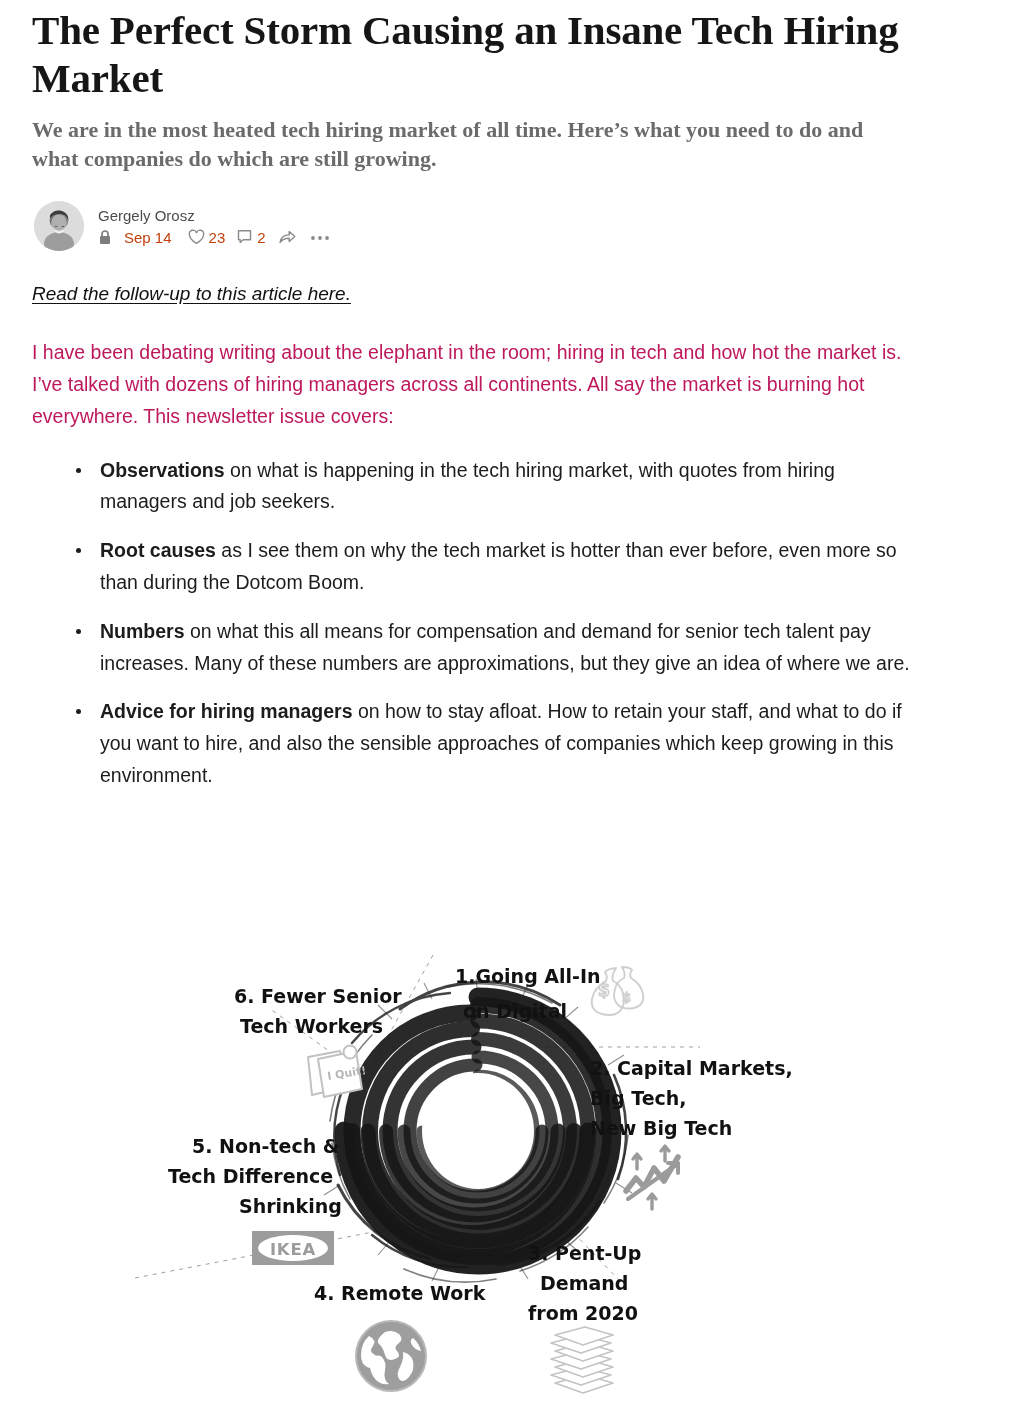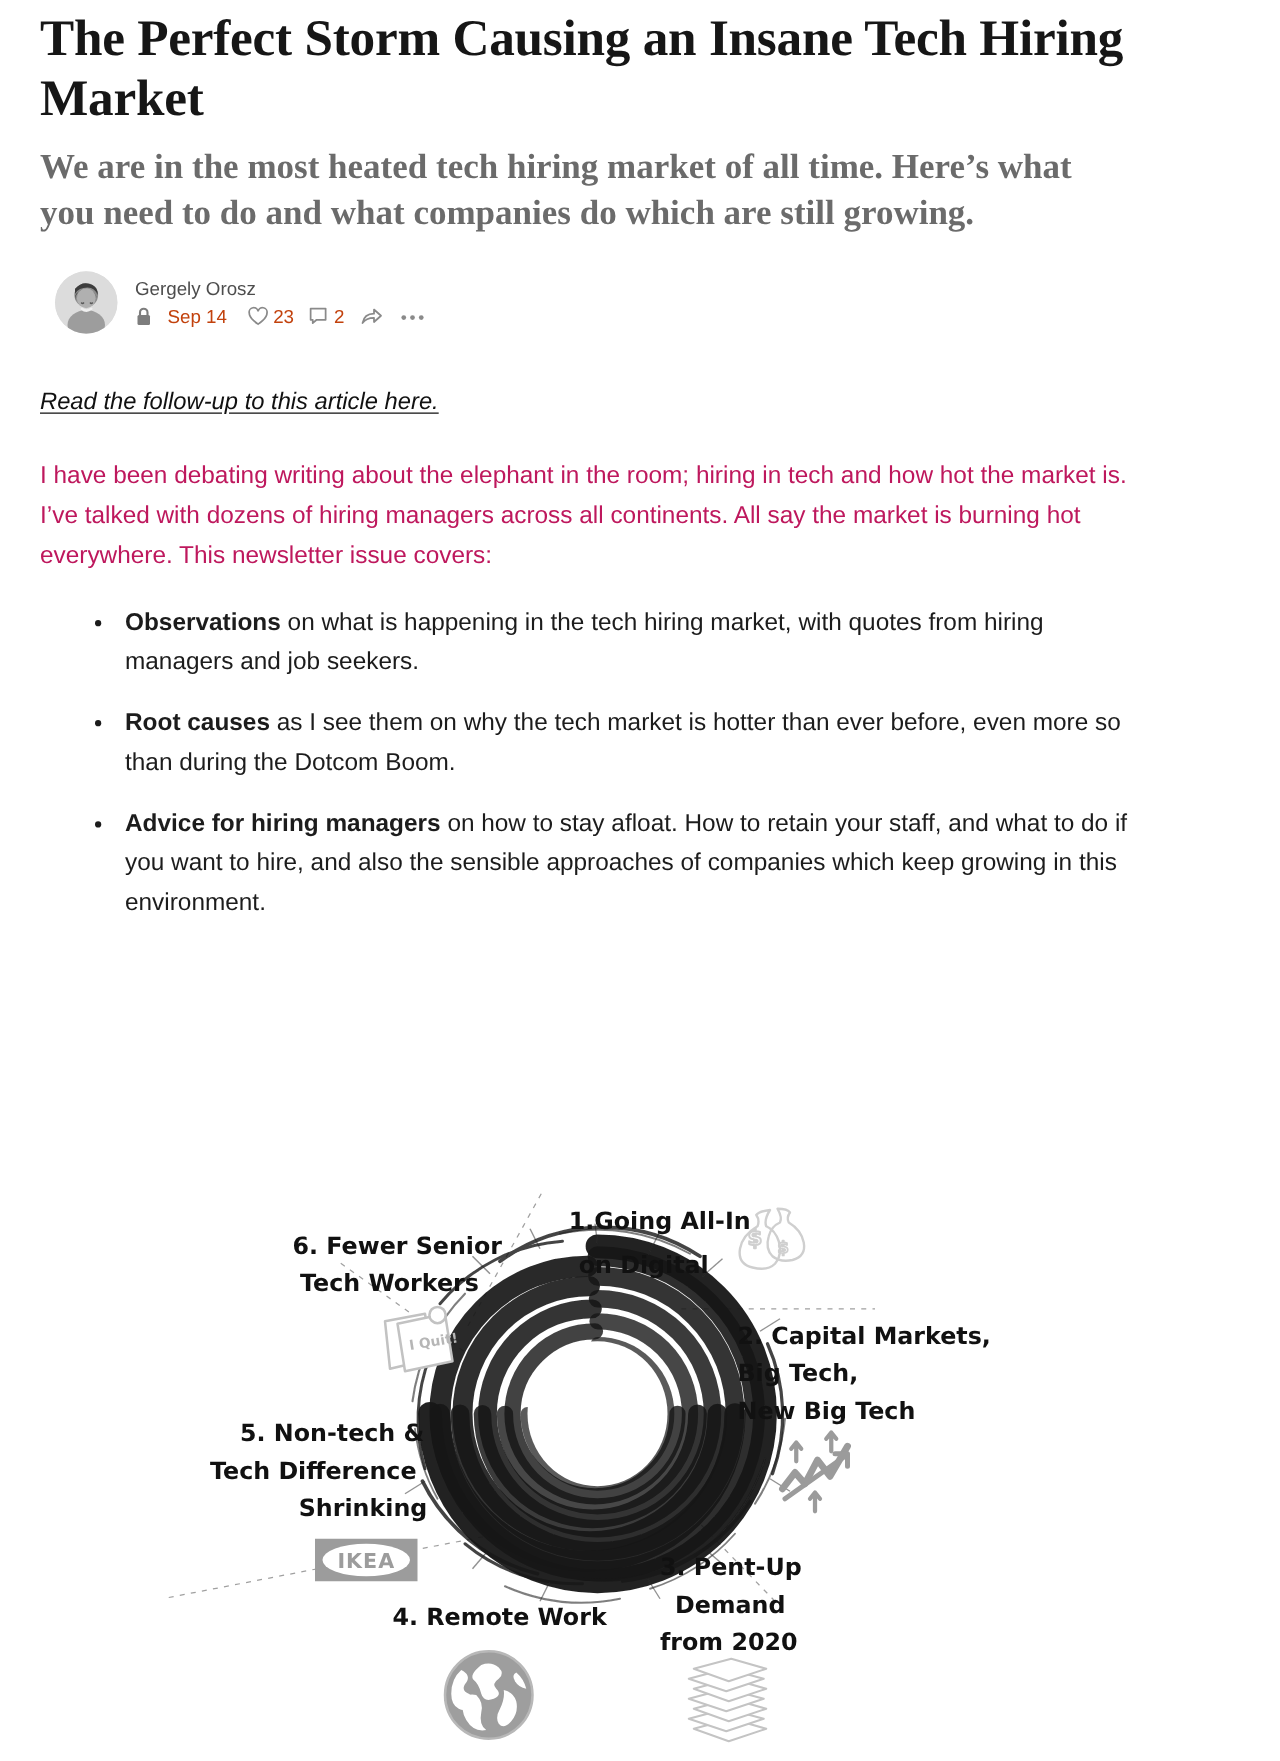--- a/index.html
+++ b/index.html
@@ -28,35 +28,35 @@
     font-size: 41px;
     line-height: 1.18;
     font-weight: 700;
     letter-spacing: -0.2px;
     color: #161616;
     margin: 6px 0 0 0;
     padding: 0 112px 0 32px;
   }
   .subtitle {
     font-family: "Liberation Serif", serif;
-    font-size: 28px;
+    font-size: 22px;
     line-height: 1.33;
     font-weight: 600;
     color: #6b6b6b;
     margin: 12px 0 0 0;
     padding: 0 120px 0 32px;
   }
 
   
   .byline {
     display: flex;
     align-items: center;
     gap: 14px;
     margin-top: 28px;
-    padding-left: 44px;
+    padding-left: 34px;
   }
   .avatar {
     width: 50px; height: 50px;
     border-radius: 50%;
     overflow: hidden;
     background: #ddd;
     flex: 0 0 auto;
     position: relative;
   }
   .avatar svg { display: block; }
@@ -78,21 +78,21 @@
     align-items: center;
     gap: 4px;
     margin-right: 6px;
   }
   .meta-item svg { display: block; }
   .meta-date { margin-right: 10px; }
 
   
   .followup {
     padding-left: 32px;
-    margin-top: 44px;
+    margin-top: 32px;
     font-size: 19px;
     font-style: italic;
     font-weight: 500;
     color: #111;
     text-decoration: underline;
     text-underline-offset: 3px;
     display: inline-block;
     cursor: pointer;
   }
   .para {
@@ -207,20 +207,21 @@
     </div>
   </div>
 
   <a class="followup">Read the follow-up to this article here.</a>
 
   <p class="para">I have been debating writing about the elephant in the room; hiring in tech and how hot the market is. I’ve talked with dozens of hiring managers across all continents. All say the market is burning hot everywhere. This newsletter issue covers:</p>
 
   <ul class="bullets">
     <li><b>Observations</b><span> on what is happening in the tech hiring market, with quotes from hiring managers and job seekers.</span></li>
     <li><b>Root causes</b><span> as I see them on why the tech market is hotter than ever before, even more so than during the Dotcom Boom.</span></li>
+    <li><b>Numbers</b><span> on what this all means for compensation and demand for senior tech talent pay increases. Many of these numbers are approximations, but they give an idea of where we are.</span></li>
     <li><b>Advice for hiring managers</b><span> on how to stay afloat. How to retain your staff, and what to do if you want to hire, and also the sensible approaches of companies which keep growing in this environment.</span></li>
   </ul>
 </div>
 
 <div class="illus">
   <svg width="1024" height="474" viewBox="0 0 1024 474" aria-hidden="true">
     <defs>
       <filter id="inkblur" x="-20%" y="-20%" width="140%" height="140%">
         <feGaussianBlur stdDeviation="0.55"></feGaussianBlur>
       </filter>

